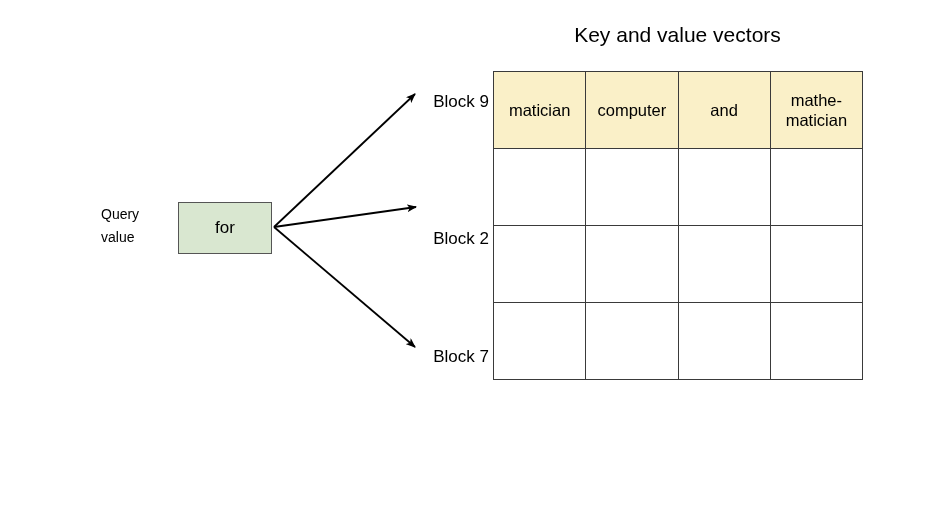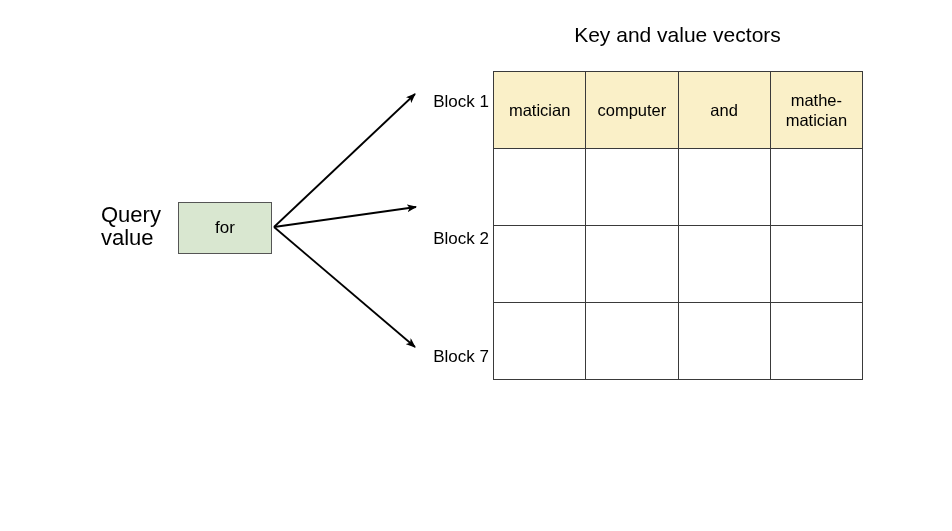--- a/index.html
+++ b/index.html
@@ -35,21 +35,21 @@
     color: #000000;
     white-space: nowrap;
   }
 
   
   .query-label {
     position: absolute;
     left: 101px;
     top: 203px;
     width: 74px;
-    font-size: 22px;
+    font-size: 14px;
     line-height: 23px;
     text-align: left;
     color: #000000;
   }
   .query-label span { display: block; }
 
   
   .query-box {
     position: absolute;
     left: 178px;
@@ -141,21 +141,21 @@
     <defs>
       <marker id="arrowhead" markerWidth="10" markerHeight="8" refX="9" refY="4" orient="auto" markerUnits="userSpaceOnUse">
         <path d="M0,0 L10,4 L0,8 L2.6,4 Z" fill="#000000"></path>
       </marker>
     </defs>
   <line x1="274" y1="227" x2="415" y2="94" stroke="#000000" stroke-width="1.8" marker-end="url(#arrowhead)"></line>
       <line x1="274" y1="227" x2="416" y2="207" stroke="#000000" stroke-width="1.8" marker-end="url(#arrowhead)"></line>
       <line x1="274" y1="227" x2="415" y2="347" stroke="#000000" stroke-width="1.8" marker-end="url(#arrowhead)"></line>
     </svg>
 
-  <div class="block-label b1">Block 1</div>
+  <div class="block-label b1">Block 9</div>
   <div class="block-label b2">Block 2</div>
   <div class="block-label b0">Block 7</div>
 
   <table class="kv-table">
     <tbody id="kv-tbody">
         <tr>
           <td class="filled">
             <span class="cell-line">matician</span>
           </td>
           <td class="filled">

